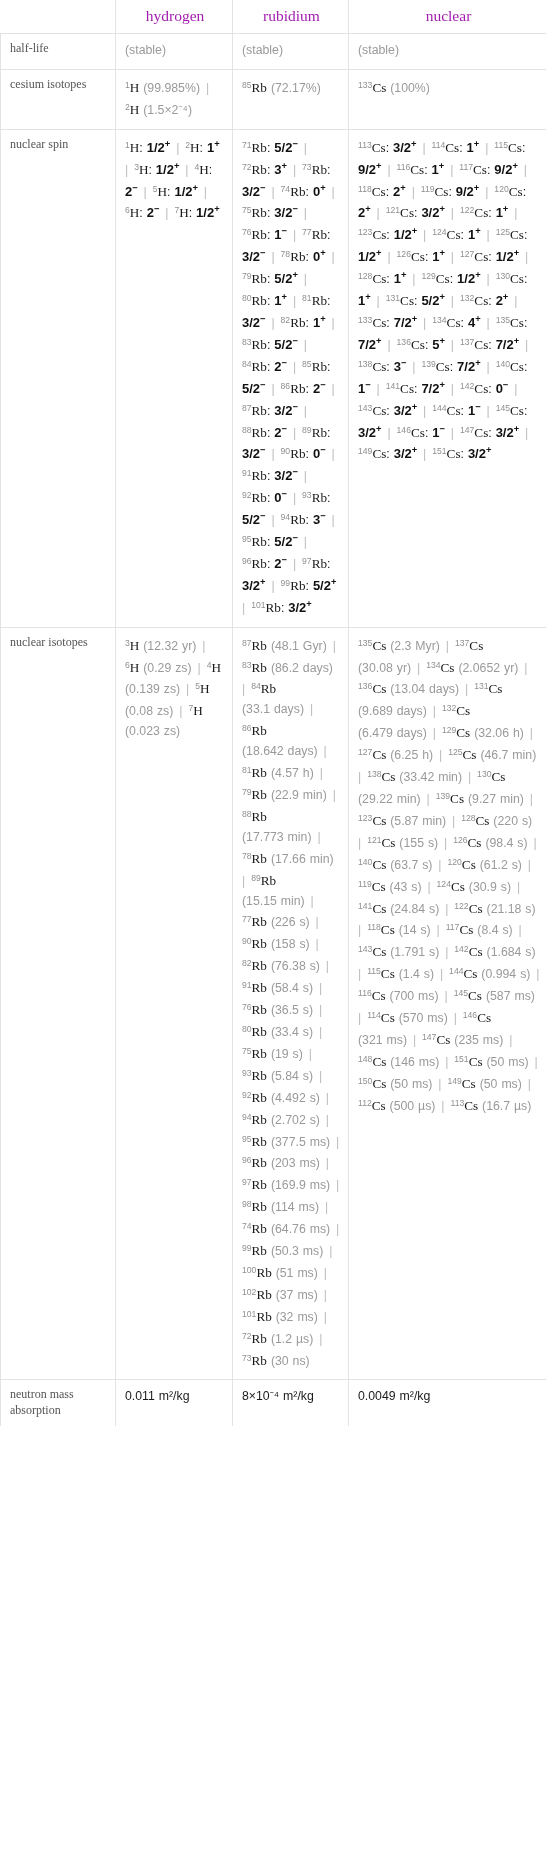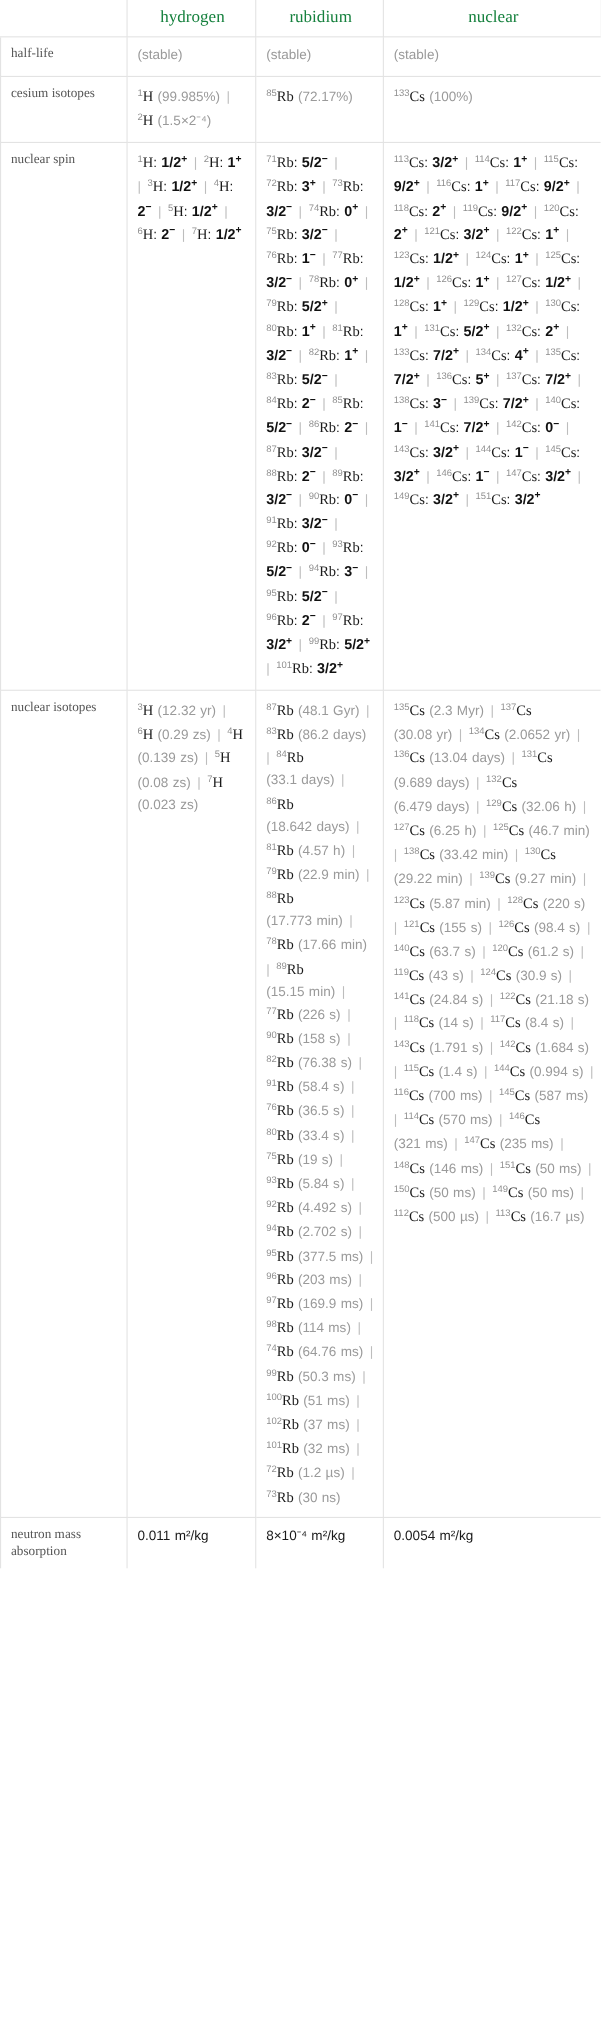--- a/index.html
+++ b/index.html
@@ -17,21 +17,21 @@
   col.c2{width:116px}
   col.c3{width:198px}
 
   
   tr.hdr td{border-top:none;}
   tr.hdr td.blank{border-left:none;}
   td.colhead{
     text-align:center;
     font-family:"Liberation Serif",serif;
     font-size:15.5px;
-    color:#15803d;
+    color:#a21caf;
     padding-top:9px;padding-bottom:9px;
   }
   
   td.rowlabel{
     font-family:"Liberation Serif",serif;
     font-size:12px;
     color:#555;
     border-left:none;
     line-height:1.28;
     padding-top:9px;
@@ -101,16 +101,16 @@
       <td class="val"><span class="iso"><sup class="sm">3</sup><span class="el">H</span></span> <span class="muted nw">(12.32 yr)</span><span class="sep"> | </span><span class="iso"><sup class="sm">6</sup><span class="el">H</span></span> <span class="muted nw">(0.29 zs)</span><span class="sep"> | </span><span class="iso"><sup class="sm">4</sup><span class="el">H</span></span> <span class="muted nw">(0.139 zs)</span><span class="sep"> | </span><span class="iso"><sup class="sm">5</sup><span class="el">H</span></span> <span class="muted nw">(0.08 zs)</span><span class="sep"> | </span><span class="iso"><sup class="sm">7</sup><span class="el">H</span></span> <span class="muted nw">(0.023 zs)</span></td>
       <td class="val"><span class="iso"><sup class="sm">87</sup><span class="el">Rb</span></span> <span class="muted nw">(48.1 Gyr)</span><span class="sep"> | </span><span class="iso"><sup class="sm">83</sup><span class="el">Rb</span></span> <span class="muted nw">(86.2 days)</span><span class="sep"> | </span><span class="iso"><sup class="sm">84</sup><span class="el">Rb</span></span> <span class="muted nw">(33.1 days)</span><span class="sep"> | </span><span class="iso"><sup class="sm">86</sup><span class="el">Rb</span></span> <span class="muted nw">(18.642 days)</span><span class="sep"> | </span><span class="iso"><sup class="sm">81</sup><span class="el">Rb</span></span> <span class="muted nw">(4.57 h)</span><span class="sep"> | </span><span class="iso"><sup class="sm">79</sup><span class="el">Rb</span></span> <span class="muted nw">(22.9 min)</span><span class="sep"> | </span><span class="iso"><sup class="sm">88</sup><span class="el">Rb</span></span> <span class="muted nw">(17.773 min)</span><span class="sep"> | </span><span class="iso"><sup class="sm">78</sup><span class="el">Rb</span></span> <span class="muted nw">(17.66 min)</span><span class="sep"> | </span><span class="iso"><sup class="sm">89</sup><span class="el">Rb</span></span> <span class="muted nw">(15.15 min)</span><span class="sep"> | </span><span class="iso"><sup class="sm">77</sup><span class="el">Rb</span></span> <span class="muted nw">(226 s)</span><span class="sep"> | </span><span class="iso"><sup class="sm">90</sup><span class="el">Rb</span></span> <span class="muted nw">(158 s)</span><span class="sep"> | </span><span class="iso"><sup class="sm">82</sup><span class="el">Rb</span></span> <span class="muted nw">(76.38 s)</span><span class="sep"> | </span><span class="iso"><sup class="sm">91</sup><span class="el">Rb</span></span> <span class="muted nw">(58.4 s)</span><span class="sep"> | </span><span class="iso"><sup class="sm">76</sup><span class="el">Rb</span></span> <span class="muted nw">(36.5 s)</span><span class="sep"> | </span><span class="iso"><sup class="sm">80</sup><span class="el">Rb</span></span> <span class="muted nw">(33.4 s)</span><span class="sep"> | </span><span class="iso"><sup class="sm">75</sup><span class="el">Rb</span></span> <span class="muted nw">(19 s)</span><span class="sep"> | </span><span class="iso"><sup class="sm">93</sup><span class="el">Rb</span></span> <span class="muted nw">(5.84 s)</span><span class="sep"> | </span><span class="iso"><sup class="sm">92</sup><span class="el">Rb</span></span> <span class="muted nw">(4.492 s)</span><span class="sep"> | </span><span class="iso"><sup class="sm">94</sup><span class="el">Rb</span></span> <span class="muted nw">(2.702 s)</span><span class="sep"> | </span><span class="iso"><sup class="sm">95</sup><span class="el">Rb</span></span> <span class="muted nw">(377.5 ms)</span><span class="sep"> | </span><span class="iso"><sup class="sm">96</sup><span class="el">Rb</span></span> <span class="muted nw">(203 ms)</span><span class="sep"> | </span><span class="iso"><sup class="sm">97</sup><span class="el">Rb</span></span> <span class="muted nw">(169.9 ms)</span><span class="sep"> | </span><span class="iso"><sup class="sm">98</sup><span class="el">Rb</span></span> <span class="muted nw">(114 ms)</span><span class="sep"> | </span><span class="iso"><sup class="sm">74</sup><span class="el">Rb</span></span> <span class="muted nw">(64.76 ms)</span><span class="sep"> | </span><span class="iso"><sup class="sm">99</sup><span class="el">Rb</span></span> <span class="muted nw">(50.3 ms)</span><span class="sep"> | </span><span class="iso"><sup class="sm">100</sup><span class="el">Rb</span></span> <span class="muted nw">(51 ms)</span><span class="sep"> | </span><span class="iso"><sup class="sm">102</sup><span class="el">Rb</span></span> <span class="muted nw">(37 ms)</span><span class="sep"> | </span><span class="iso"><sup class="sm">101</sup><span class="el">Rb</span></span> <span class="muted nw">(32 ms)</span><span class="sep"> | </span><span class="iso"><sup class="sm">72</sup><span class="el">Rb</span></span> <span class="muted nw">(1.2 µs)</span><span class="sep"> | </span><span class="iso"><sup class="sm">73</sup><span class="el">Rb</span></span> <span class="muted nw">(30 ns)</span></td>
       <td class="val last"><span class="iso"><sup class="sm">135</sup><span class="el">Cs</span></span> <span class="muted nw">(2.3 Myr)</span><span class="sep"> | </span><span class="iso"><sup class="sm">137</sup><span class="el">Cs</span></span> <span class="muted nw">(30.08 yr)</span><span class="sep"> | </span><span class="iso"><sup class="sm">134</sup><span class="el">Cs</span></span> <span class="muted nw">(2.0652 yr)</span><span class="sep"> | </span><span class="iso"><sup class="sm">136</sup><span class="el">Cs</span></span> <span class="muted nw">(13.04 days)</span><span class="sep"> | </span><span class="iso"><sup class="sm">131</sup><span class="el">Cs</span></span> <span class="muted nw">(9.689 days)</span><span class="sep"> | </span><span class="iso"><sup class="sm">132</sup><span class="el">Cs</span></span> <span class="muted nw">(6.479 days)</span><span class="sep"> | </span><span class="iso"><sup class="sm">129</sup><span class="el">Cs</span></span> <span class="muted nw">(32.06 h)</span><span class="sep"> | </span><span class="iso"><sup class="sm">127</sup><span class="el">Cs</span></span> <span class="muted nw">(6.25 h)</span><span class="sep"> | </span><span class="iso"><sup class="sm">125</sup><span class="el">Cs</span></span> <span class="muted nw">(46.7 min)</span><span class="sep"> | </span><span class="iso"><sup class="sm">138</sup><span class="el">Cs</span></span> <span class="muted nw">(33.42 min)</span><span class="sep"> | </span><span class="iso"><sup class="sm">130</sup><span class="el">Cs</span></span> <span class="muted nw">(29.22 min)</span><span class="sep"> | </span><span class="iso"><sup class="sm">139</sup><span class="el">Cs</span></span> <span class="muted nw">(9.27 min)</span><span class="sep"> | </span><span class="iso"><sup class="sm">123</sup><span class="el">Cs</span></span> <span class="muted nw">(5.87 min)</span><span class="sep"> | </span><span class="iso"><sup class="sm">128</sup><span class="el">Cs</span></span> <span class="muted nw">(220 s)</span><span class="sep"> | </span><span class="iso"><sup class="sm">121</sup><span class="el">Cs</span></span> <span class="muted nw">(155 s)</span><span class="sep"> | </span><span class="iso"><sup class="sm">126</sup><span class="el">Cs</span></span> <span class="muted nw">(98.4 s)</span><span class="sep"> | </span><span class="iso"><sup class="sm">140</sup><span class="el">Cs</span></span> <span class="muted nw">(63.7 s)</span><span class="sep"> | </span><span class="iso"><sup class="sm">120</sup><span class="el">Cs</span></span> <span class="muted nw">(61.2 s)</span><span class="sep"> | </span><span class="iso"><sup class="sm">119</sup><span class="el">Cs</span></span> <span class="muted nw">(43 s)</span><span class="sep"> | </span><span class="iso"><sup class="sm">124</sup><span class="el">Cs</span></span> <span class="muted nw">(30.9 s)</span><span class="sep"> | </span><span class="iso"><sup class="sm">141</sup><span class="el">Cs</span></span> <span class="muted nw">(24.84 s)</span><span class="sep"> | </span><span class="iso"><sup class="sm">122</sup><span class="el">Cs</span></span> <span class="muted nw">(21.18 s)</span><span class="sep"> | </span><span class="iso"><sup class="sm">118</sup><span class="el">Cs</span></span> <span class="muted nw">(14 s)</span><span class="sep"> | </span><span class="iso"><sup class="sm">117</sup><span class="el">Cs</span></span> <span class="muted nw">(8.4 s)</span><span class="sep"> | </span><span class="iso"><sup class="sm">143</sup><span class="el">Cs</span></span> <span class="muted nw">(1.791 s)</span><span class="sep"> | </span><span class="iso"><sup class="sm">142</sup><span class="el">Cs</span></span> <span class="muted nw">(1.684 s)</span><span class="sep"> | </span><span class="iso"><sup class="sm">115</sup><span class="el">Cs</span></span> <span class="muted nw">(1.4 s)</span><span class="sep"> | </span><span class="iso"><sup class="sm">144</sup><span class="el">Cs</span></span> <span class="muted nw">(0.994 s)</span><span class="sep"> | </span><span class="iso"><sup class="sm">116</sup><span class="el">Cs</span></span> <span class="muted nw">(700 ms)</span><span class="sep"> | </span><span class="iso"><sup class="sm">145</sup><span class="el">Cs</span></span> <span class="muted nw">(587 ms)</span><span class="sep"> | </span><span class="iso"><sup class="sm">114</sup><span class="el">Cs</span></span> <span class="muted nw">(570 ms)</span><span class="sep"> | </span><span class="iso"><sup class="sm">146</sup><span class="el">Cs</span></span> <span class="muted nw">(321 ms)</span><span class="sep"> | </span><span class="iso"><sup class="sm">147</sup><span class="el">Cs</span></span> <span class="muted nw">(235 ms)</span><span class="sep"> | </span><span class="iso"><sup class="sm">148</sup><span class="el">Cs</span></span> <span class="muted nw">(146 ms)</span><span class="sep"> | </span><span class="iso"><sup class="sm">151</sup><span class="el">Cs</span></span> <span class="muted nw">(50 ms)</span><span class="sep"> | </span><span class="iso"><sup class="sm">150</sup><span class="el">Cs</span></span> <span class="muted nw">(50 ms)</span><span class="sep"> | </span><span class="iso"><sup class="sm">149</sup><span class="el">Cs</span></span> <span class="muted nw">(50 ms)</span><span class="sep"> | </span><span class="iso"><sup class="sm">112</sup><span class="el">Cs</span></span> <span class="muted nw">(500 µs)</span><span class="sep"> | </span><span class="iso"><sup class="sm">113</sup><span class="el">Cs</span></span> <span class="muted nw">(16.7 µs)</span></td>
     </tr>
 
 
     <tr class="lastrow">
       <td class="rowlabel">neutron mass absorption</td>
       <td class="val big"><span class="nw"><span>0.011</span>&nbsp;<span>m²/kg</span></span></td>
       <td class="val big"><span class="nw"><span>8×10⁻⁴</span>&nbsp;<span>m²/kg</span></span></td>
-      <td class="val big last"><span class="nw"><span>0.0054</span>&nbsp;<span>m²/kg</span></span></td>
+      <td class="val big last"><span class="nw"><span>0.0049</span>&nbsp;<span>m²/kg</span></span></td>
     </tr>
   </tbody>
 </table>
 
 </body></html>

